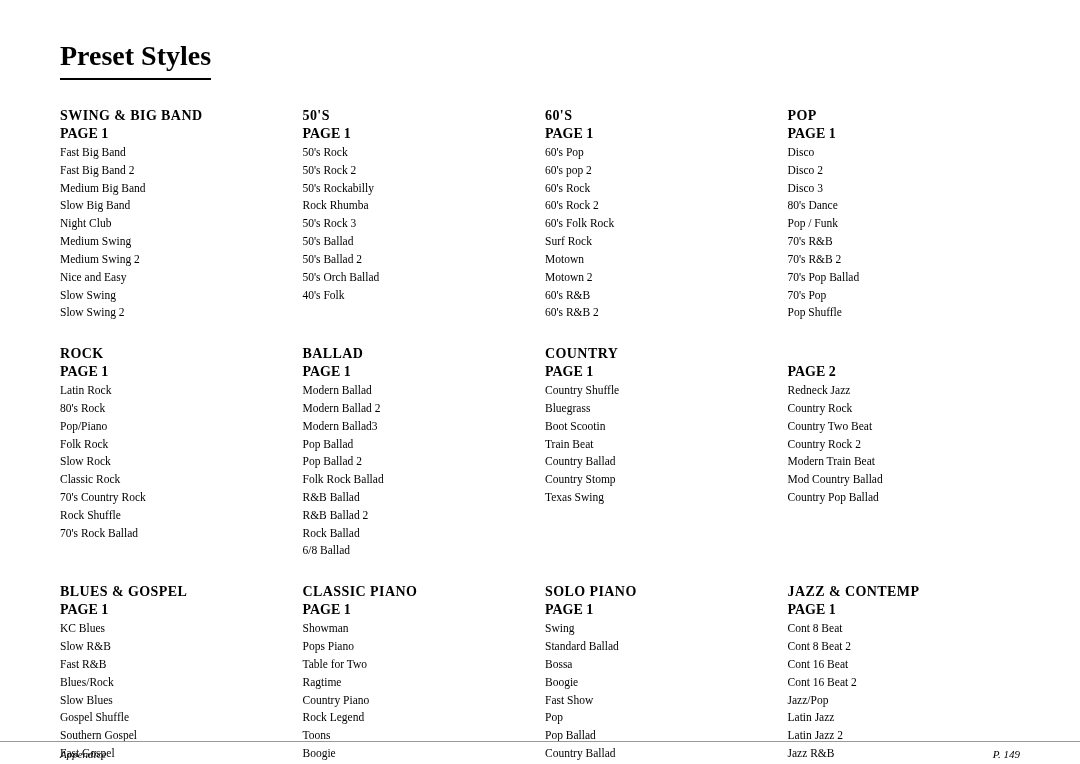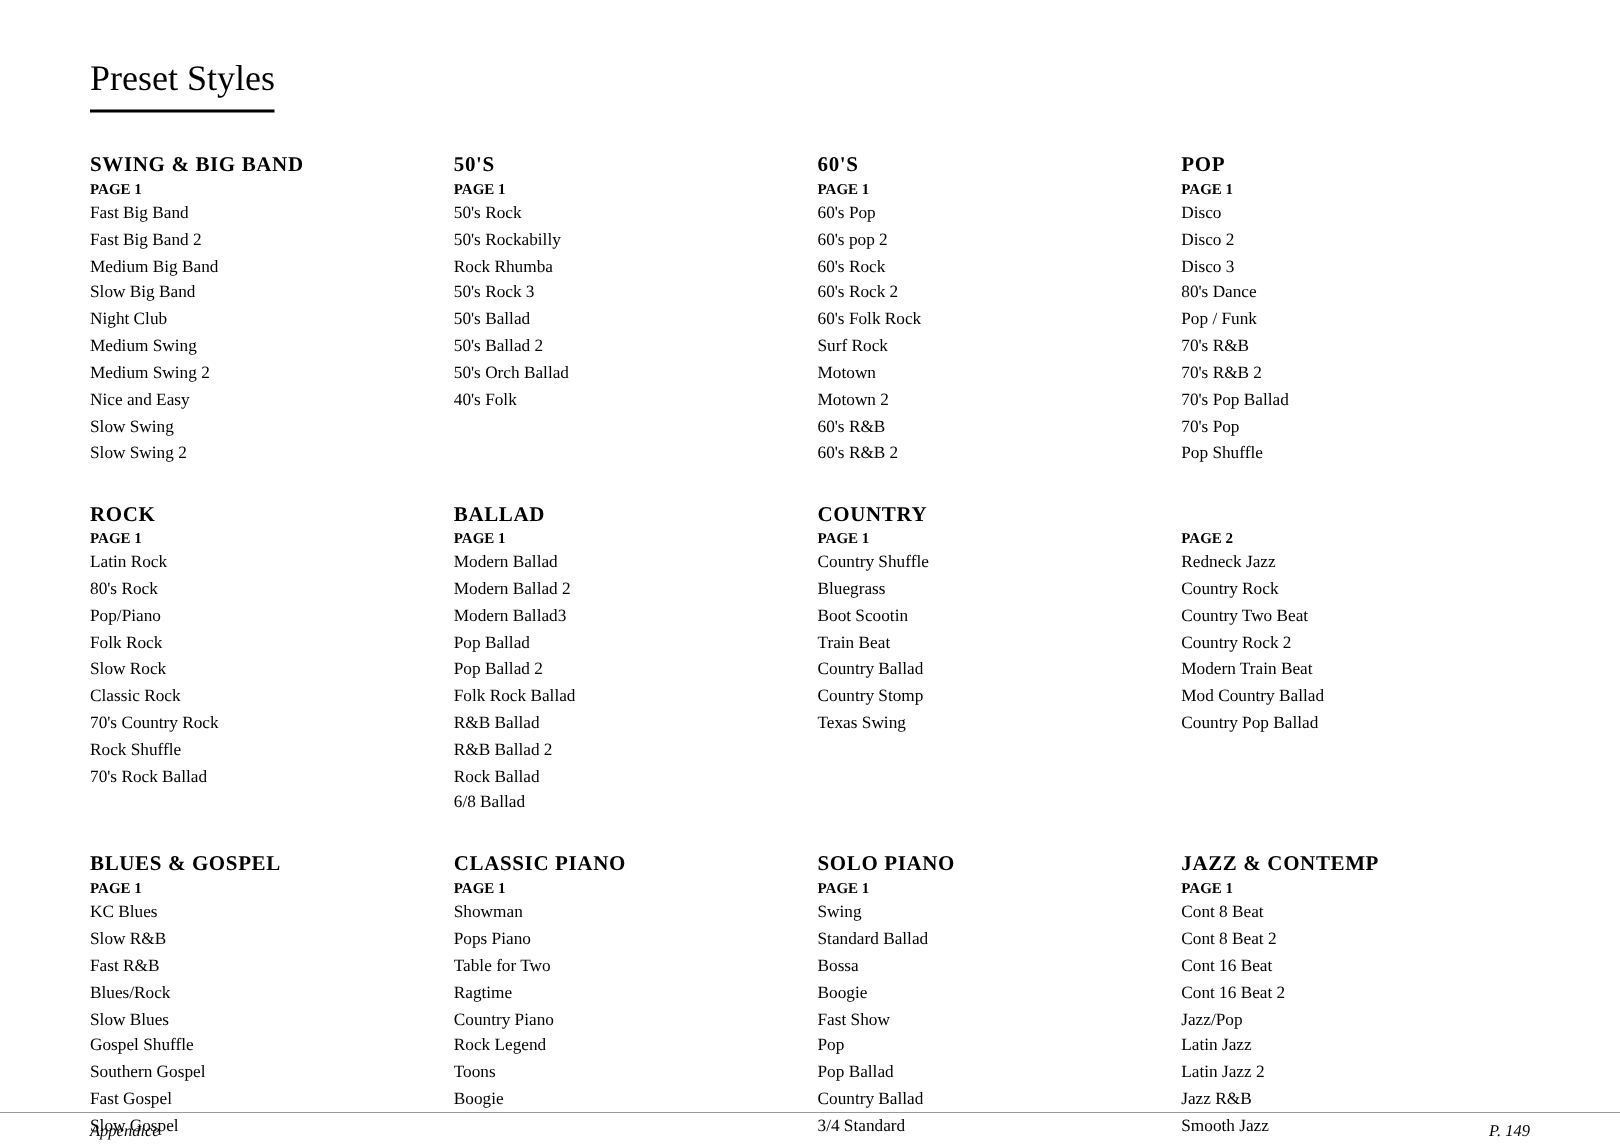--- a/index.html
+++ b/index.html
@@ -5,22 +5,22 @@
     * { margin: 0; padding: 0; box-sizing: border-box; }
     body {
       background: #fff;
       font-family: 'Times New Roman', Times, serif;
       color: #000;
       width: 1080px;
       min-height: 764px;
       padding: 40px 60px 40px 60px;
     }
     h1.page-title {
-      font-size: 24px;
-      font-weight: normal;
+      font-size: 28px;
+      font-weight: bold;
       margin-bottom: 28px;
       border-bottom: 2px solid #000;
       padding-bottom: 6px;
       display: inline-block;
     }
     .grid {
       display: grid;
       grid-template-columns: 1fr 1fr 1fr 1fr;
       gap: 0 10px;
     }
@@ -28,21 +28,21 @@
       margin-bottom: 24px;
     }
     .section-title {
       font-size: 14px;
       font-weight: 900;
       text-transform: uppercase;
       letter-spacing: 0.03em;
       margin-bottom: 2px;
     }
     .page-label {
-      font-size: 10px;
+      font-size: 14px;
       font-weight: bold;
       margin-bottom: 2px;
     }
     .item {
       font-size: 11.5px;
       line-height: 1.55;
     }
     .footer {
       position: fixed;
       bottom: 4px;
@@ -78,20 +78,21 @@
     <div class="item">Medium Swing 2</div>
     <div class="item">Nice and Easy</div>
     <div class="item">Slow Swing</div>
     <div class="item">Slow Swing 2</div>
   </div>
 
   <div class="section">
     <div class="section-title">50'S</div>
     <div class="page-label">PAGE 1</div>
     <div class="item">50's Rock</div>
+    <div class="item">50's Rock 2</div>
     <div class="item">50's Rockabilly</div>
     <div class="item">Rock Rhumba</div>
     <div class="item">50's Rock 3</div>
     <div class="item">50's Ballad</div>
     <div class="item">50's Ballad 2</div>
     <div class="item">50's Orch Ballad</div>
     <div class="item">40's Folk</div>
   </div>
 
   <div class="section">

